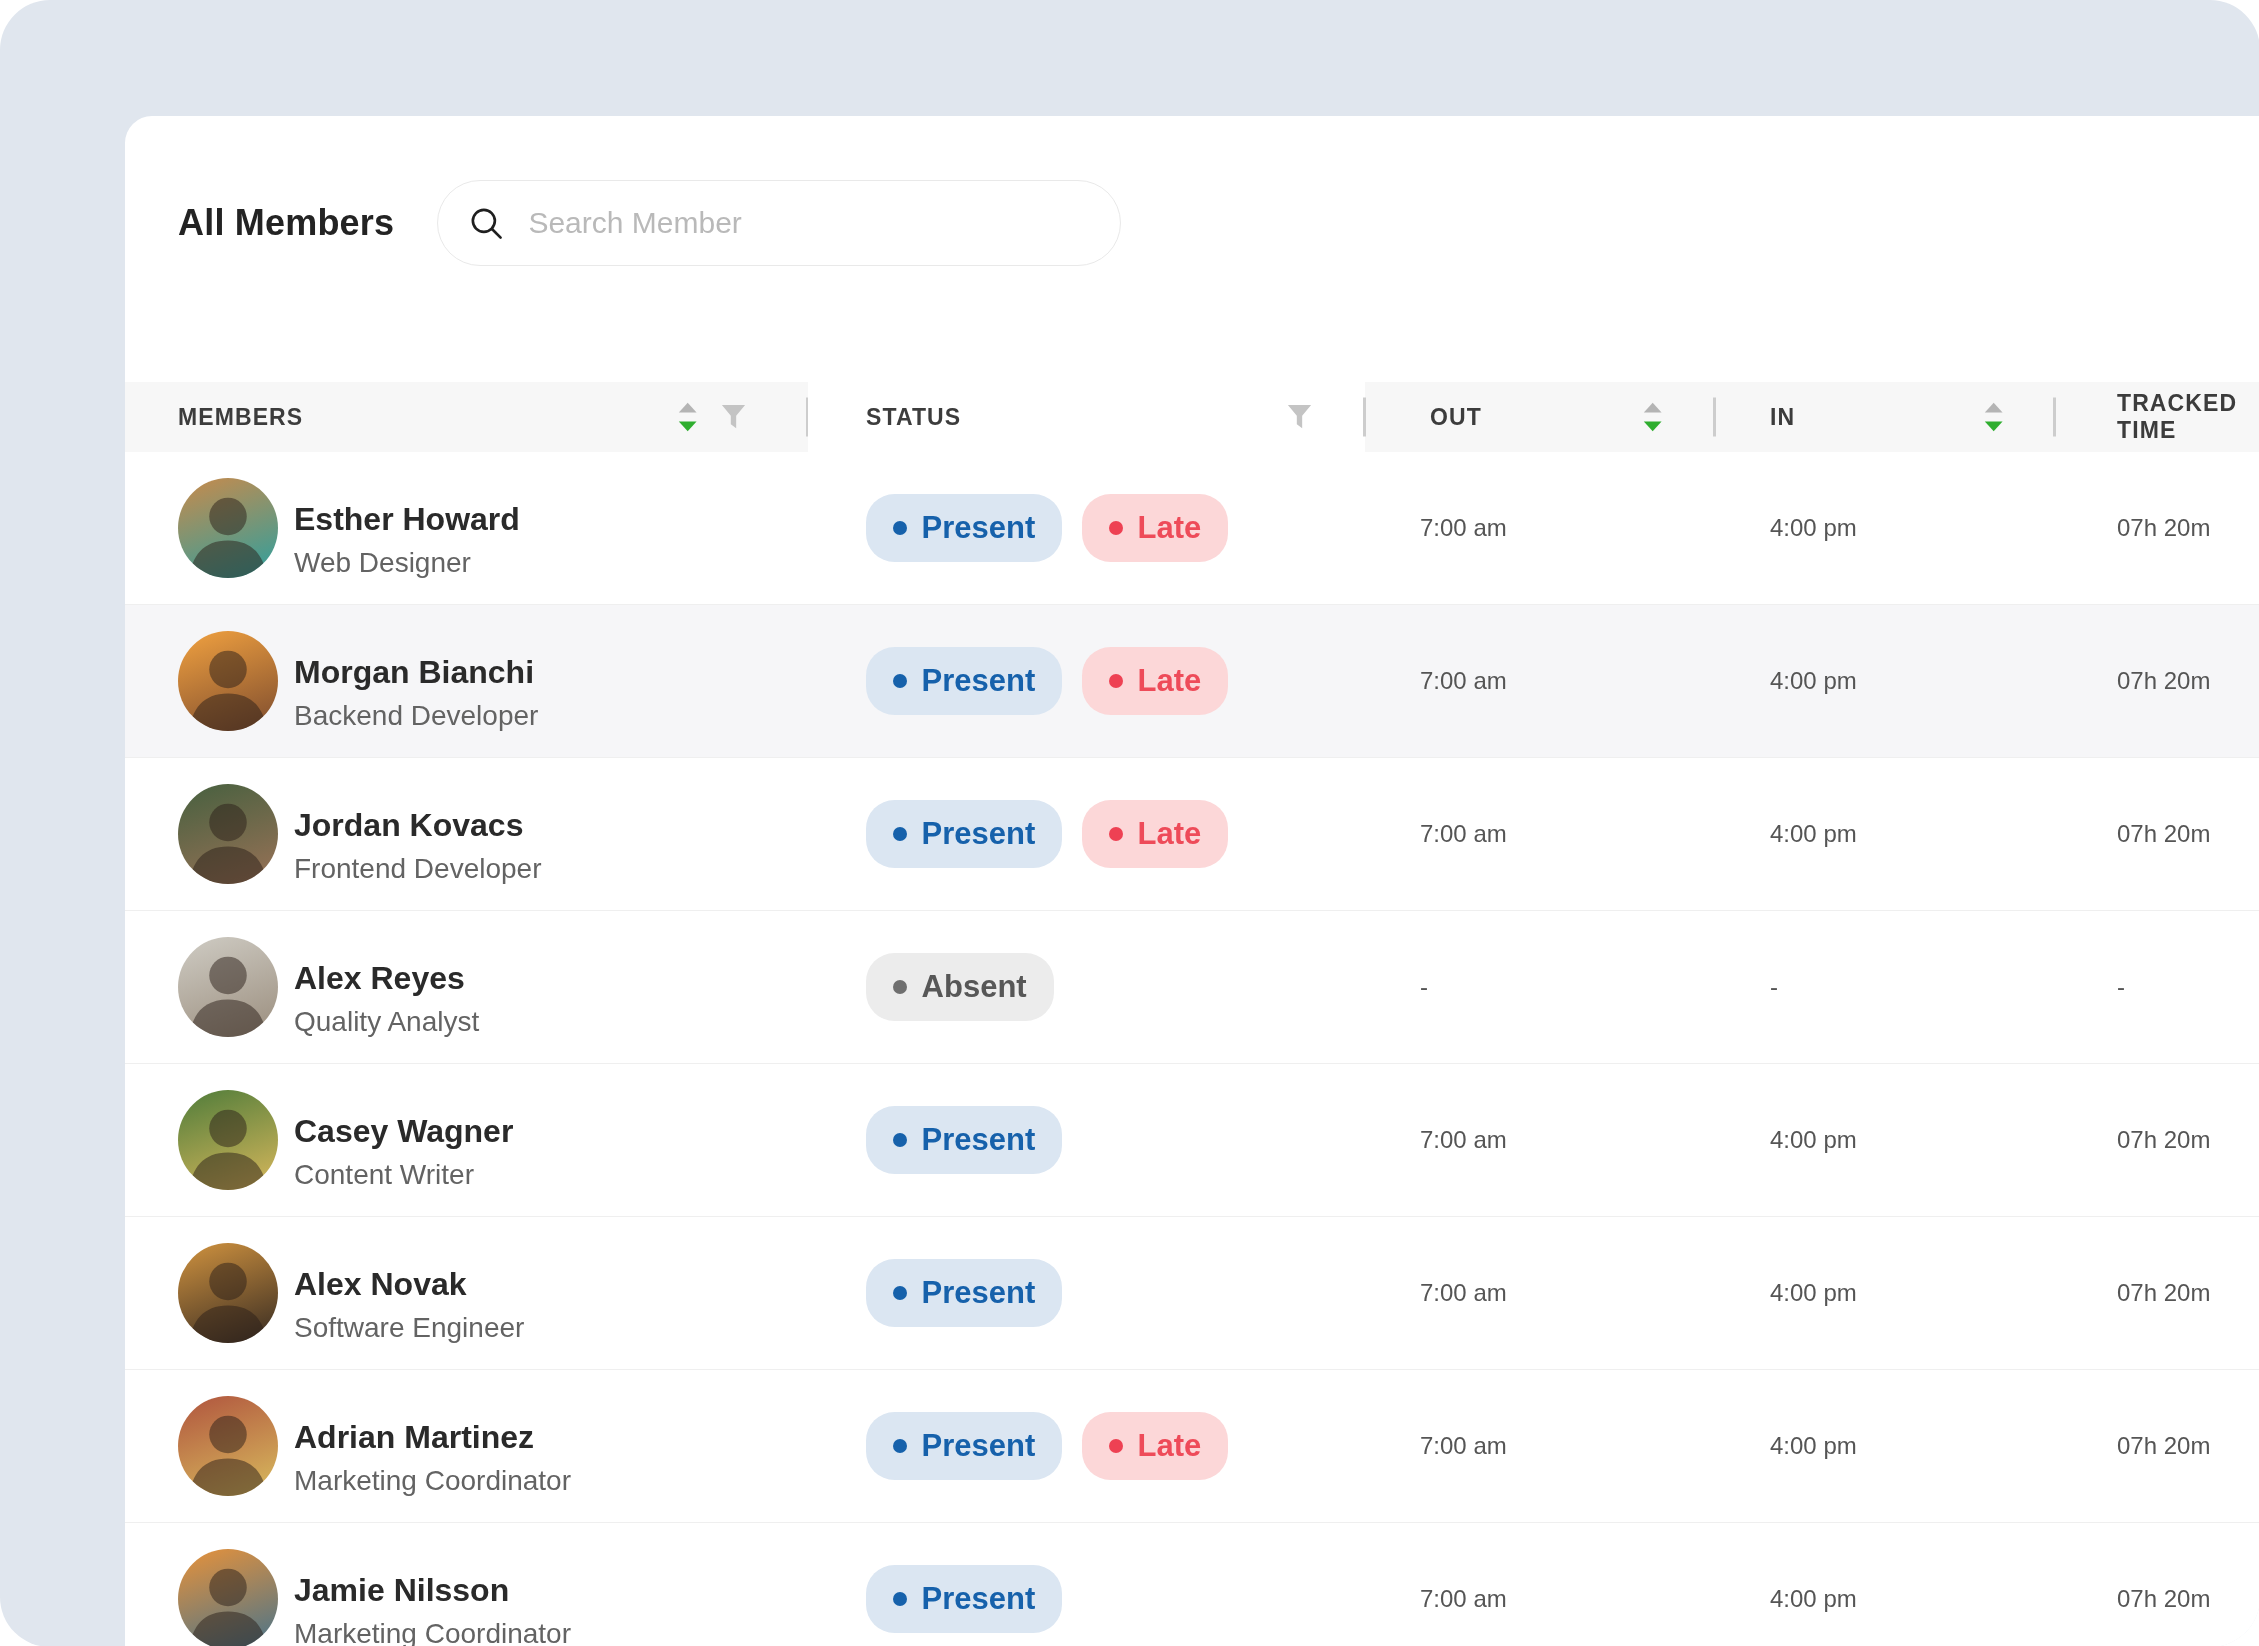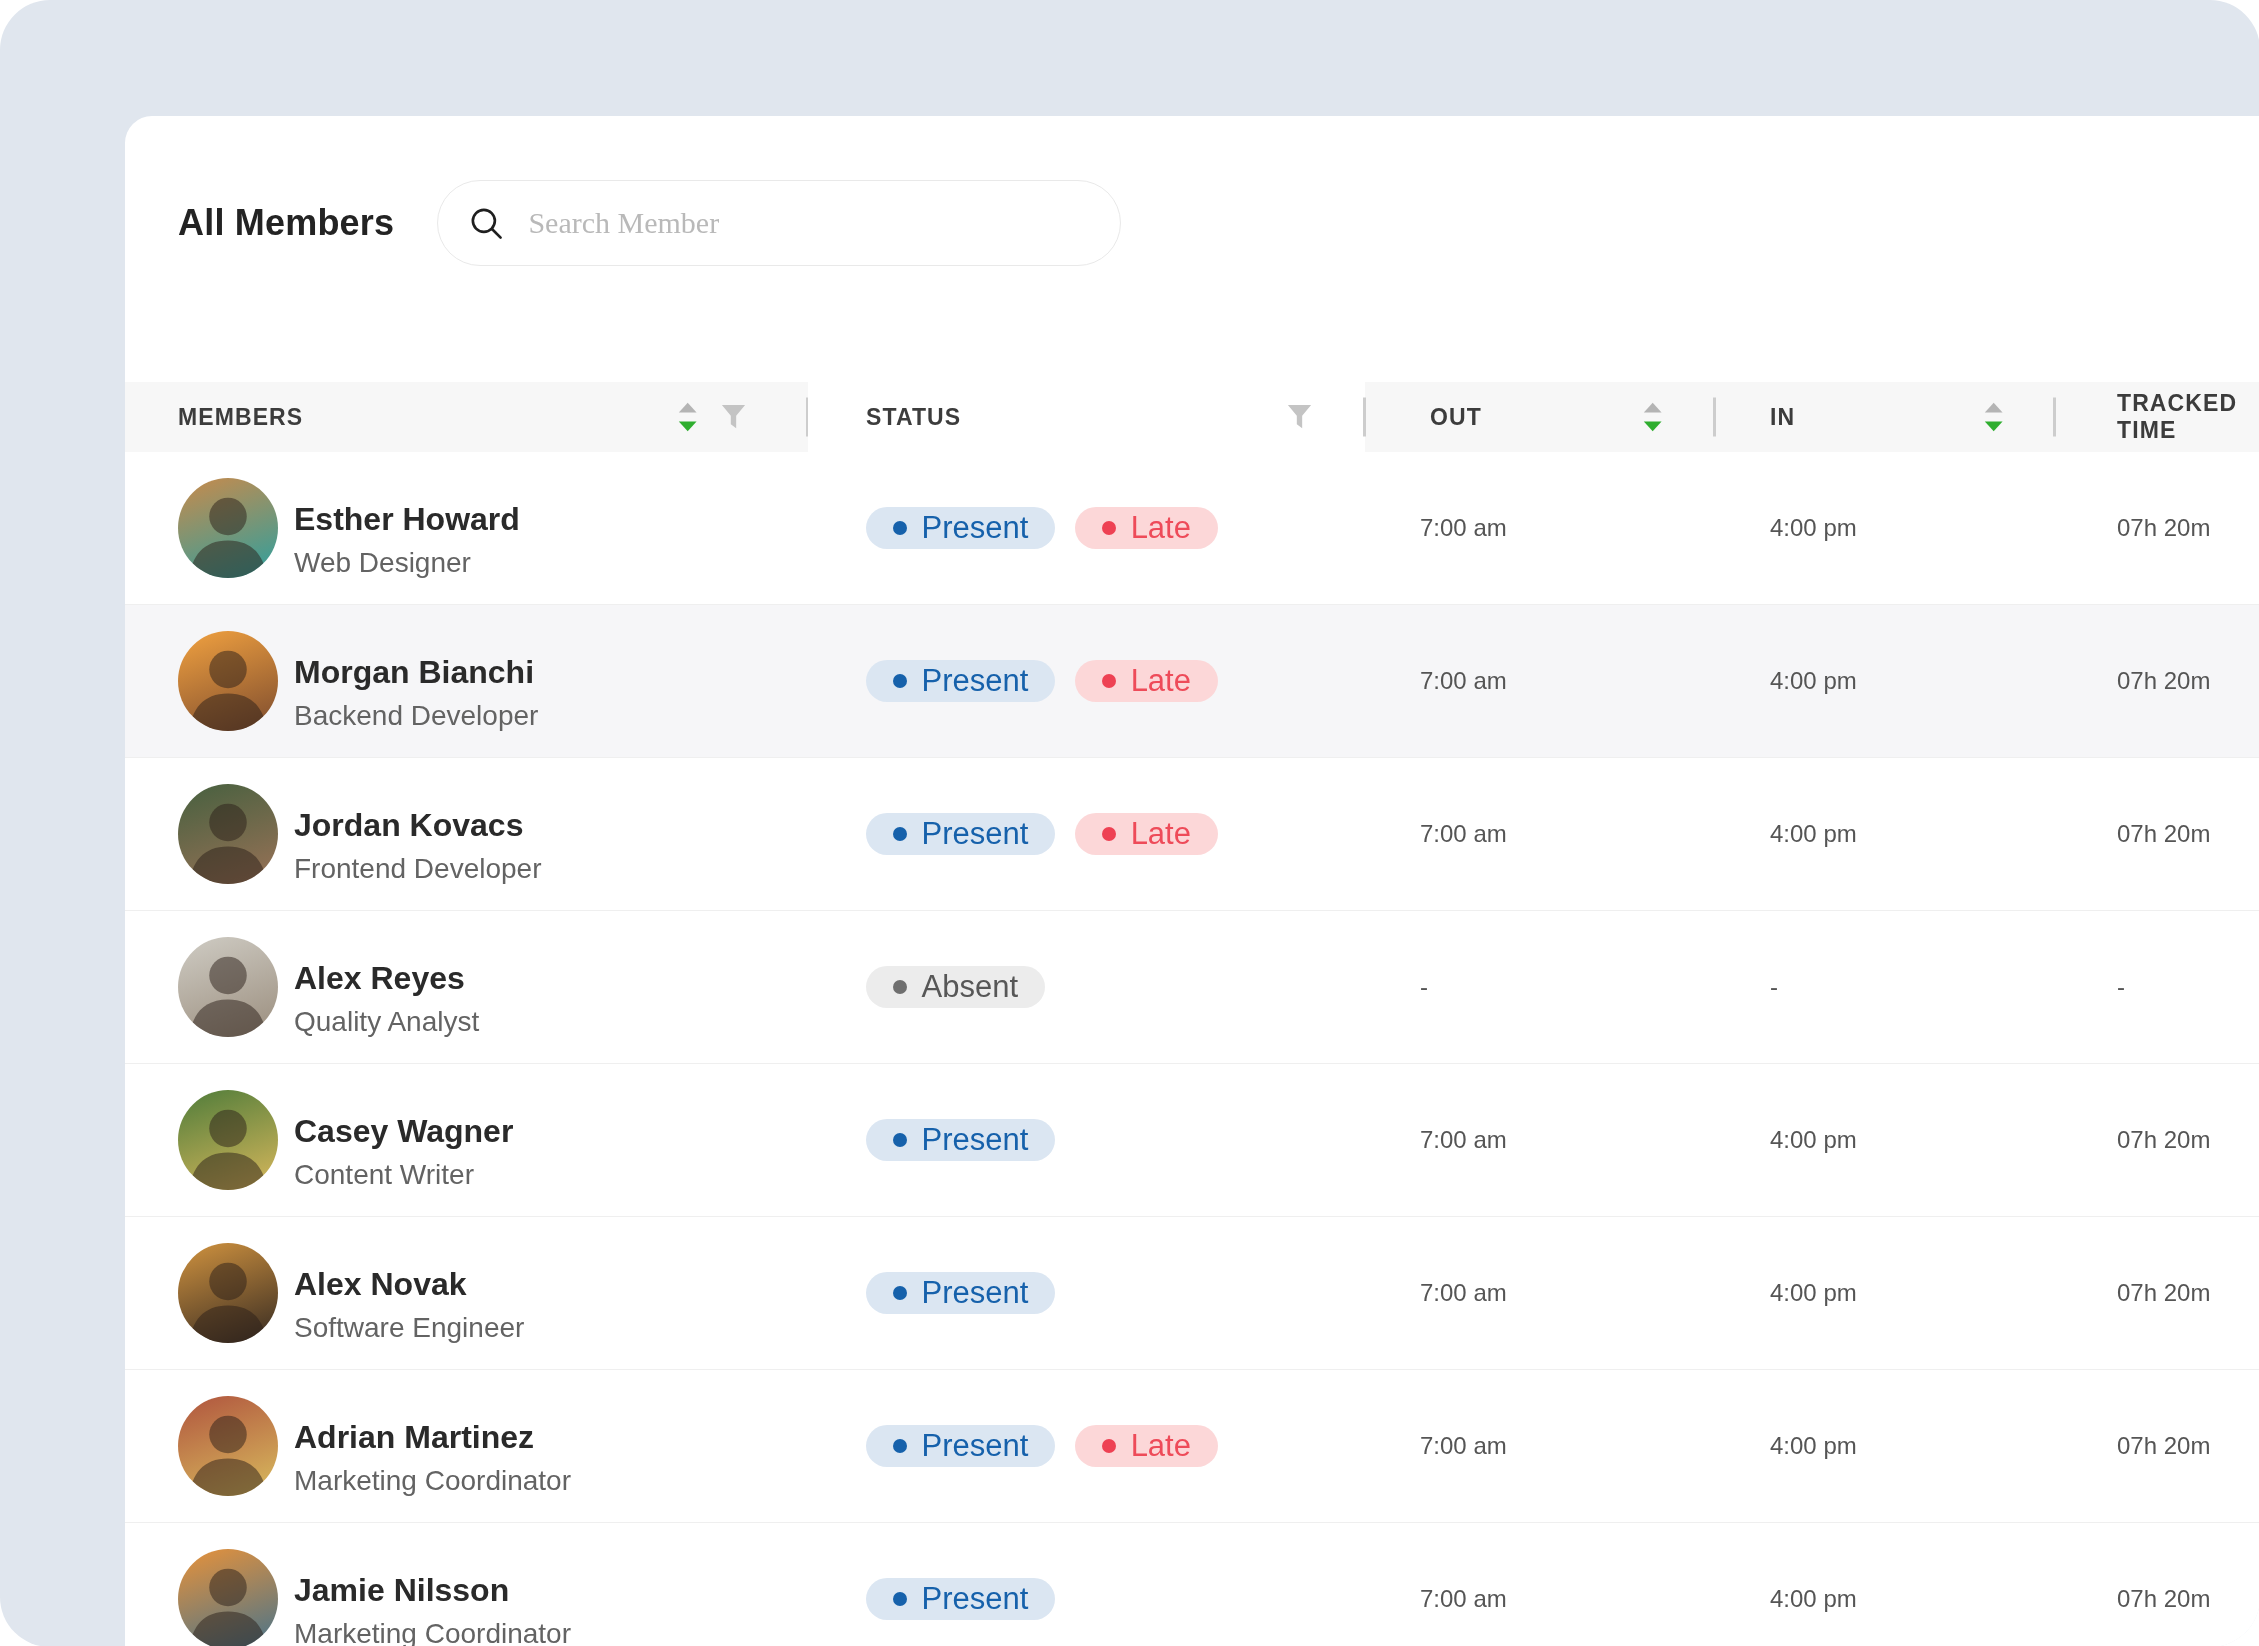--- a/index.html
+++ b/index.html
@@ -53,21 +53,21 @@
     padding: 0 30px;
     gap: 21.4px;
     background: #ffffff;
   }
   .search-box input {
     border: none;
     outline: none;
     flex: 1;
     font-size: 30px;
     color: #333333;
-    font-family: Liberation Serif, serif;
+    font-family: Liberation Sans, sans-serif;
     background: transparent;
   }
   .search-box input::placeholder { color: #b9b9b9; }
 
   
   .thead {
     display: flex;
     height: 70px;
     background: #f7f7f7;
   }
@@ -128,25 +128,25 @@
 
   .member-meta { display: flex; flex-direction: column; gap: 9px; }
   .member-name { font-size: 32px; font-weight: 600; color: #2a2a2a; margin-top: 24px; }
   .member-role { font-size: 28px; font-weight: 400; color: #636363; }
 
   .badges { display: flex; align-items: center; gap: 19.6px; }
   .badge {
     display: inline-flex;
     align-items: center;
     gap: 14.3px;
-    height: 42px;
+    height: 68px;
     border-radius: 28.5px;
     padding: 0 27px;
     font-size: 31px;
-    font-weight: 400;
+    font-weight: 700;
     white-space: nowrap;
   }
   .badge .dot { width: 14.3px; height: 14.3px; border-radius: 50%; }
 
   .time-text { font-size: 24px; color: #555555; }
 </style>
 </head>
 <body>
 
 <div class="canvas">

